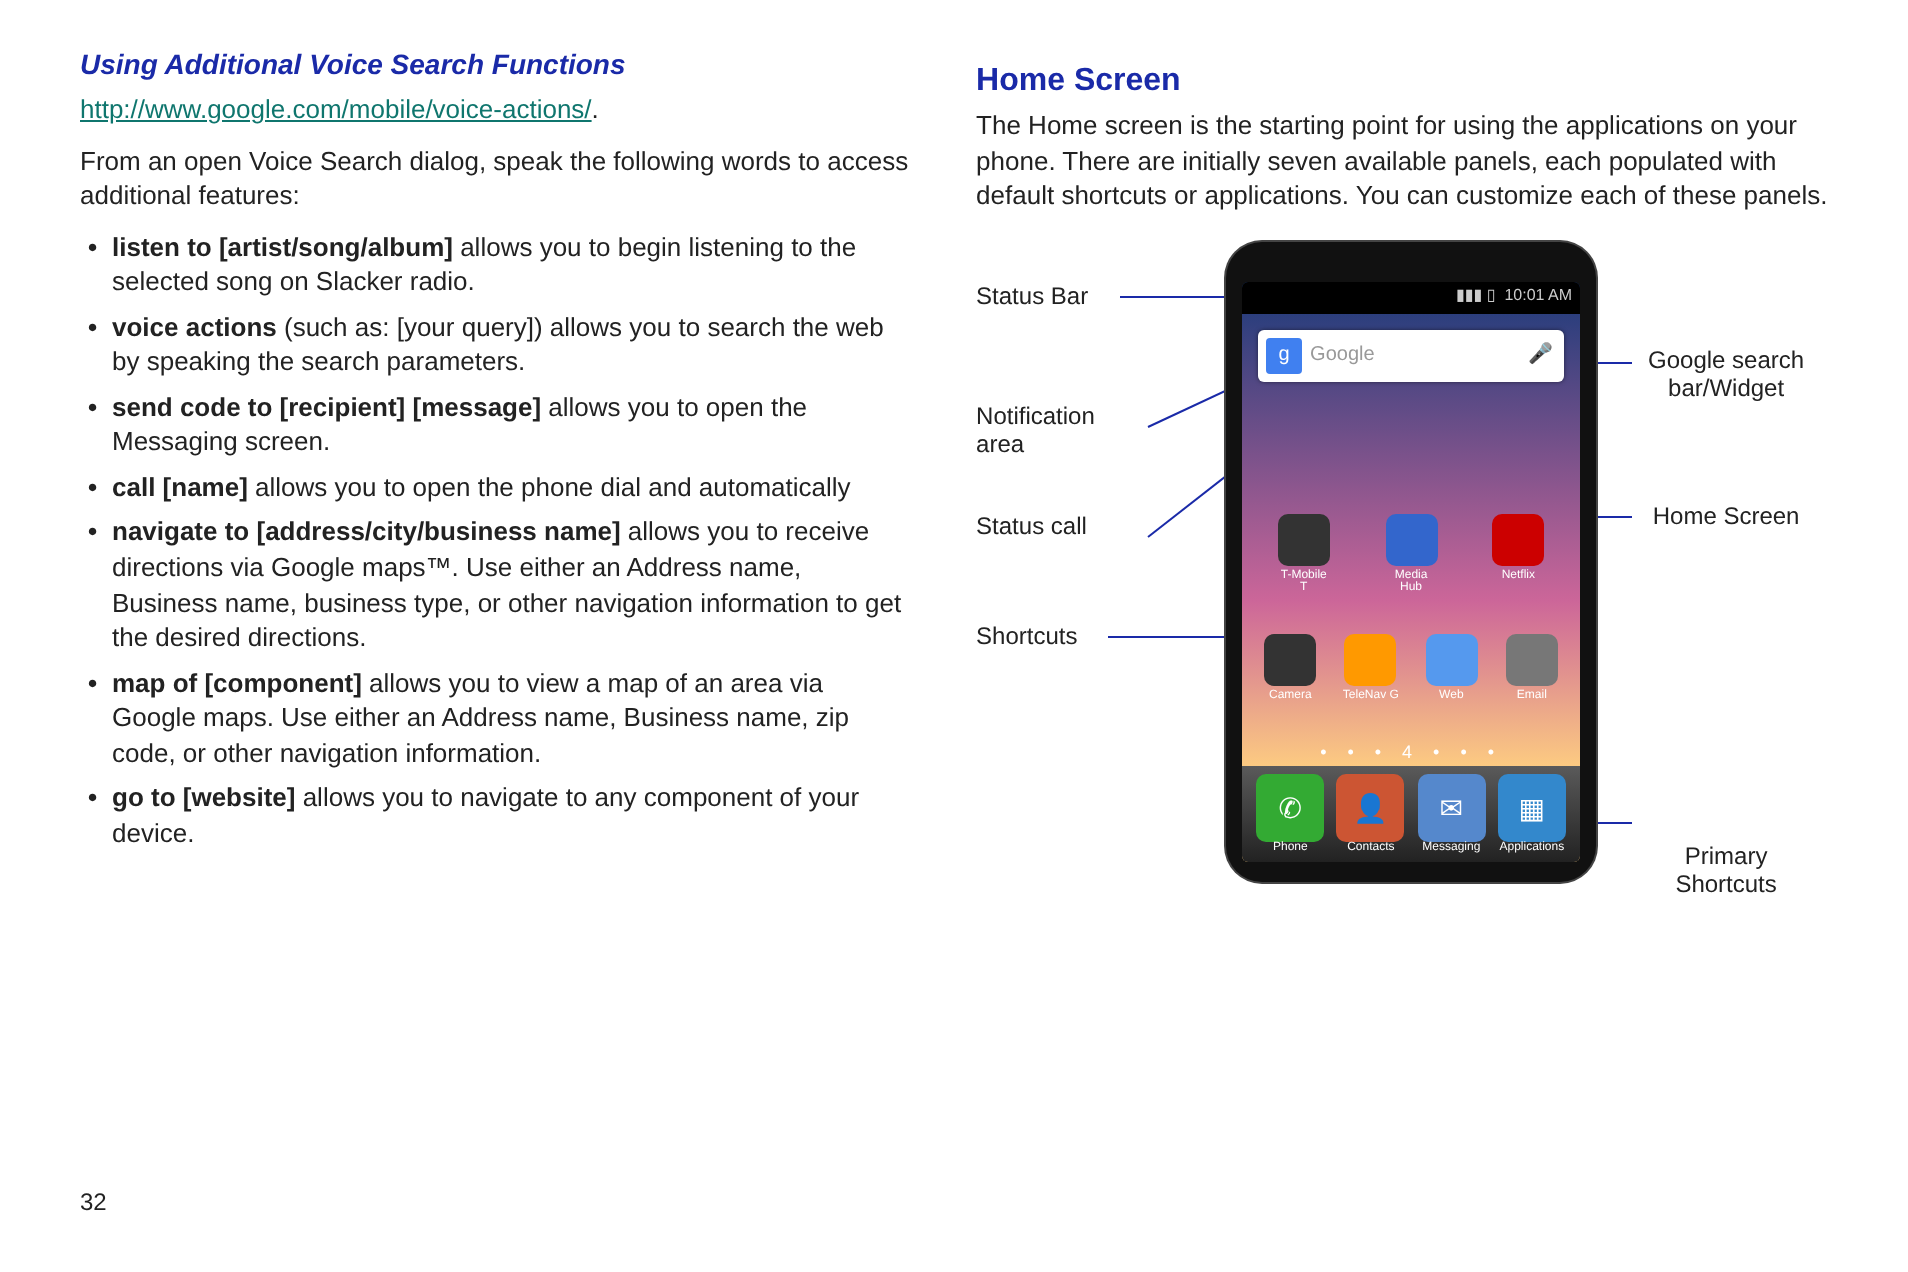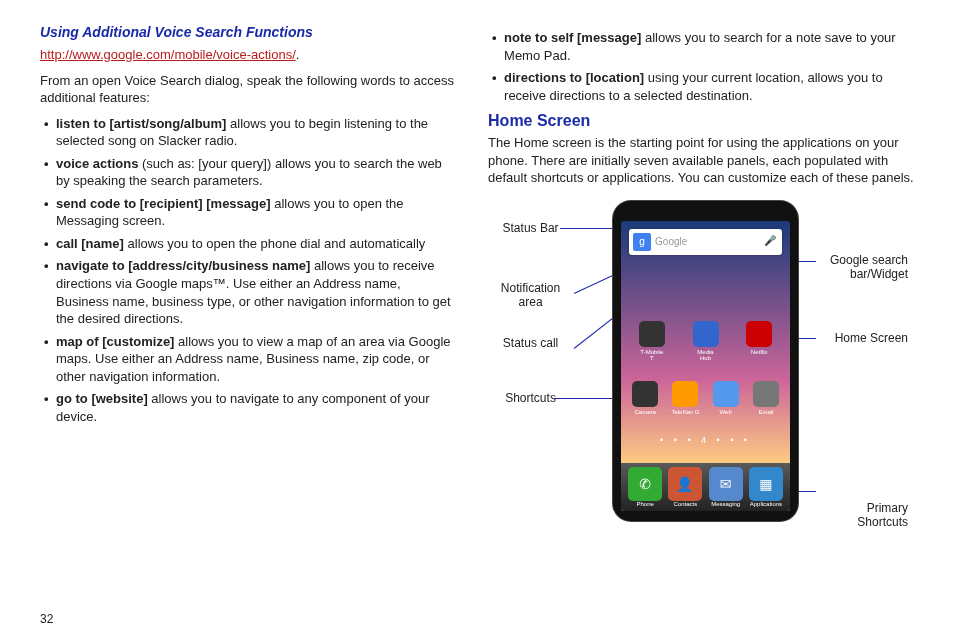--- a/index.html
+++ b/index.html
@@ -29,30 +29,30 @@
   font-weight: bold;
   margin: 0 0 6px 0;
 }
 h3.sect {
   color: #1a2aa8;
   font-size: 16px;
   font-weight: bold;
   margin: 8px 0 4px 0;
 }
 p { margin: 4px 0 8px 0; line-height: 1.35; }
-a { color: #b91c1c; text-decoration: underline; }
+a { color: #0f766e; text-decoration: underline; }
 ul { margin: 0 0 0 4px; padding: 0; }
 li { list-style: none; position: relative; padding-left: 12px; margin: 5px 0; line-height: 1.35; }
 li::before { content: "•"; position: absolute; left: 0; top: 0; font-weight: bold; }
-.pg { position: absolute; bottom: 10px; left: 40px; font-size: 12px; }
+.pg { position: absolute; bottom: 28px; left: 40px; font-size: 12px; }
 
 
 .diagram { position: relative; height: 340px; margin-top: 14px; }
-.label-left, .label-right { position: absolute; font-size: 12px; text-align: center; width: 85px;}
-.label-right { text-align: right; width: 90px; }
+.label-left, .label-right { position: absolute; font-size: 12px; text-align: left; width: 85px;}
+.label-right { text-align: center; width: 90px; }
 .line { position: absolute; height: 0; border-top: 1px solid #1a2aa8; }
 
 .phone {
   position: absolute;
   left: 125px; top: 0;
   width: 185px; height: 320px;
   background: #111;
   border-radius: 18px;
   box-shadow: 0 0 0 1px #444;
 }
@@ -81,30 +81,26 @@
   <div class="col">
     <h3 class="subhead">Using Additional Voice Search Functions</h3>
     <p><a href="#">http://www.google.com/mobile/voice-actions/</a>.</p>
     <p>From an open Voice Search dialog, speak the following words to access additional features:</p>
     <ul id="left-list">
         <li><strong>listen to [artist/song/album]</strong> allows you to begin listening to the selected song on Slacker radio.</li>
         <li><strong>voice actions</strong> (such as: [your query]) allows you to search the web by speaking the search parameters.</li>
         <li><strong>send code to [recipient] [message]</strong> allows you to open the Messaging screen.</li>
         <li><strong>call [name]</strong> allows you to open the phone dial and automatically</li>
         <li><strong>navigate to [address/city/business name]</strong> allows you to receive directions via Google maps™. Use either an Address name, Business name, business type, or other navigation information to get the desired directions.</li>
-        <li><strong>map of [customize]</strong> allows you to view a map of an area via Google maps. Use either an Address name, Business name, zip code, or other navigation information.</li>
+        <li><strong>map of [component]</strong> allows you to view a map of an area via Google maps. Use either an Address name, Business name, zip code, or other navigation information.</li>
         <li><strong>go to [website]</strong> allows you to navigate to any component of your device.</li>
       </ul>
   </div>
 
   <div class="col-right">
-    <ul id="top-list">
-        <li><strong>note to self [message]</strong> allows you to search for a note save to your Memo Pad.</li>
-        <li><strong>directions to [location]</strong> using your current location, allows you to receive directions to a selected destination.</li>
-      </ul>
     <h3 class="sect">Home Screen</h3>
     <p>The Home screen is the starting point for using the applications on your phone. There are initially seven available panels, each populated with default shortcuts or applications. You can customize each of these panels.</p>
 
     <div class="diagram">
 
       <div class="label-left" style="left:0;top:20px">Status Bar</div>
       <div class="line" style="left:72px;top:27px;width:60px"></div>
 
       <div class="label-left" style="left:0;top:80px">Notification area</div>
       <div class="line" style="left:86px;top:92px;width:80px;border-top:1px solid #1a2aa8;transform:rotate(-25deg);transform-origin:left center"></div>
@@ -119,20 +115,24 @@
       <div class="line" style="left:284px;top:60px;width:44px"></div>
 
       <div class="label-right" style="left:330px;top:130px">Home Screen</div>
       <div class="line" style="left:298px;top:137px;width:30px"></div>
 
       <div class="label-right" style="left:330px;top:300px">Primary Shortcuts</div>
       <div class="line" style="left:300px;top:290px;width:28px"></div>
 
       <div class="phone">
         <div class="screen">
+          <div class="statusbar">
+            <span>▮▮▮ ▯</span>
+            &nbsp;<span>10:01 AM</span>
+          </div>
           <div class="searchbar">
             <div class="g">g</div>
             <span style="flex:1">Google</span>
             <span class="mic">🎤</span>
           </div>
           <div style="height:38px"></div>
           <div class="approw" id="row1">
               <div class="appicon">
                 <div class="ic" style="background: rgb(51, 51, 51);"></div>
                 <div class="lbl">T-Mobile T</div>

